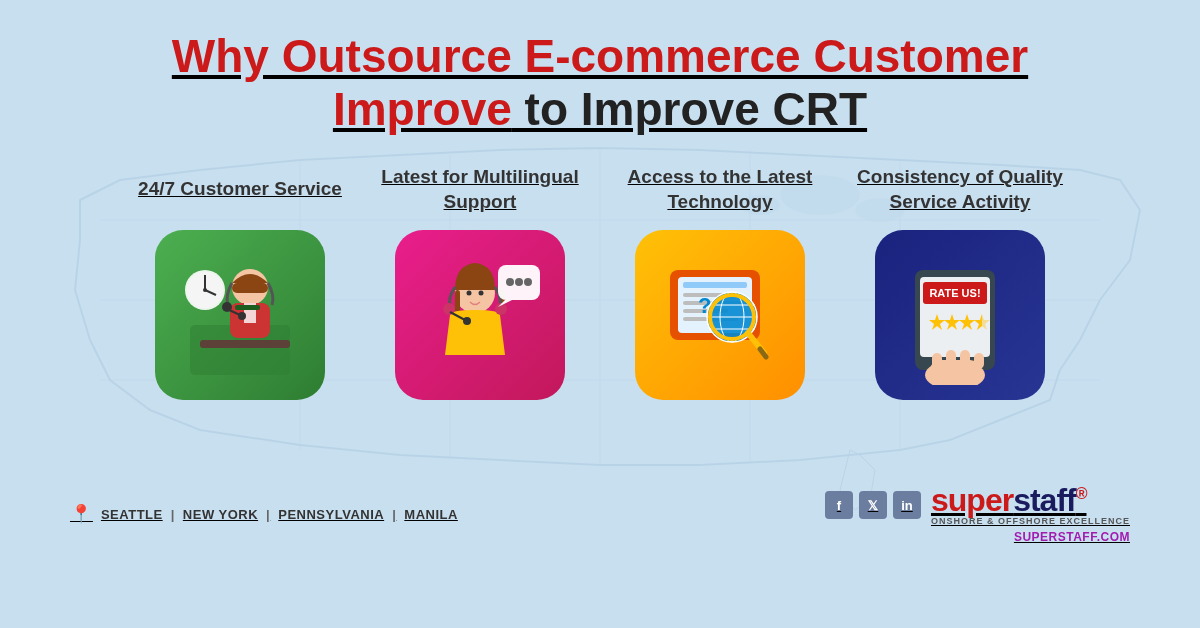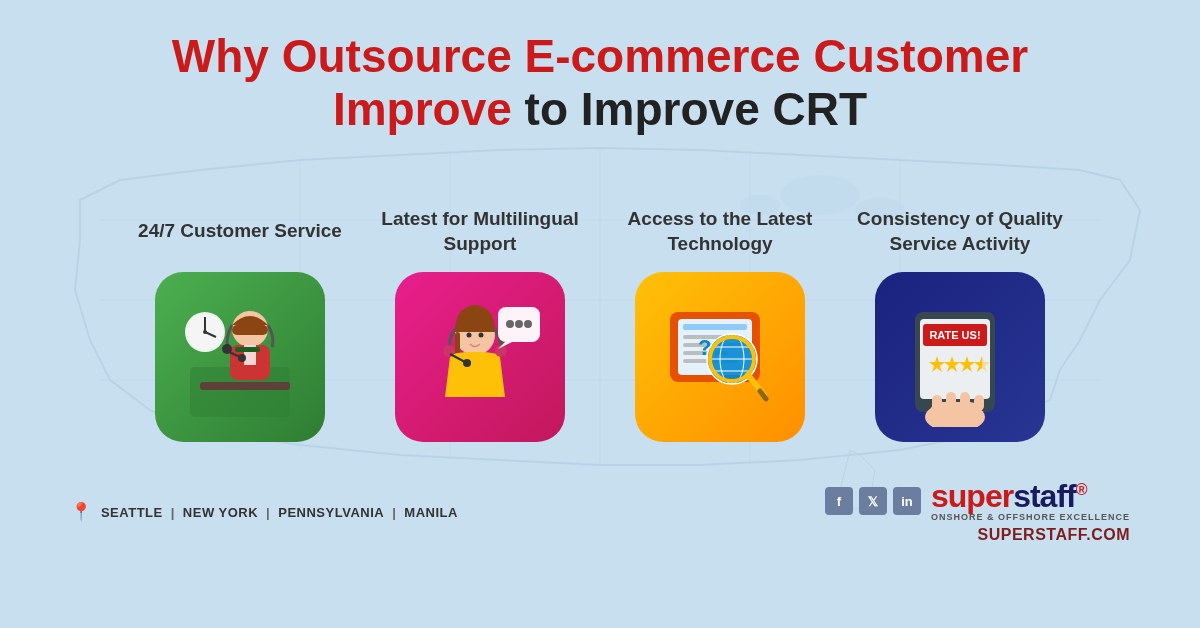--- a/index.html
+++ b/index.html
@@ -21,20 +21,21 @@
 
     .container {
       position: relative;
       z-index: 2;
       width: 1200px;
       height: 564px;
       display: flex;
       flex-direction: column;
       align-items: center;
       padding: 30px 60px 20px;
+      text-decoration: underline;
     }
 
     .title-section {
       text-align: center;
       margin-bottom: 28px;
     }
 
     .title-line1 {
       font-size: 46px;
       font-weight: 900;
@@ -50,21 +51,20 @@
     .dark-text { color: #222222; text-align: center; }
 
     .cards-row {
       display: flex;
       flex-direction: row;
       gap: 20px;
       justify-content: center;
       align-items: flex-end;
       width: 100%;
       margin-bottom: 20px;
-      margin-top: 42px;
     }
 
     .card {
       display: flex;
       flex-direction: column;
       align-items: center;
       width: 220px;
     }
 
     .card-label {
@@ -195,22 +195,22 @@
 
     .logo-tagline {
       font-size: 9px;
       color: #555;
       font-weight: 600;
       letter-spacing: 1px;
       text-transform: uppercase;
     }
 
     .logo-url {
-      font-size: 16px;
-      color: #7f1d1d;
+      font-size: 12px;
+      color: #a21caf;
       font-weight: 700;
       letter-spacing: 0.5px;
       text-align: right;
     }
 
   </style>
 </head>
 <body>
 
 <svg class="map-bg" viewBox="0 0 1200 628" xmlns="http://www.w3.org/2000/svg">

